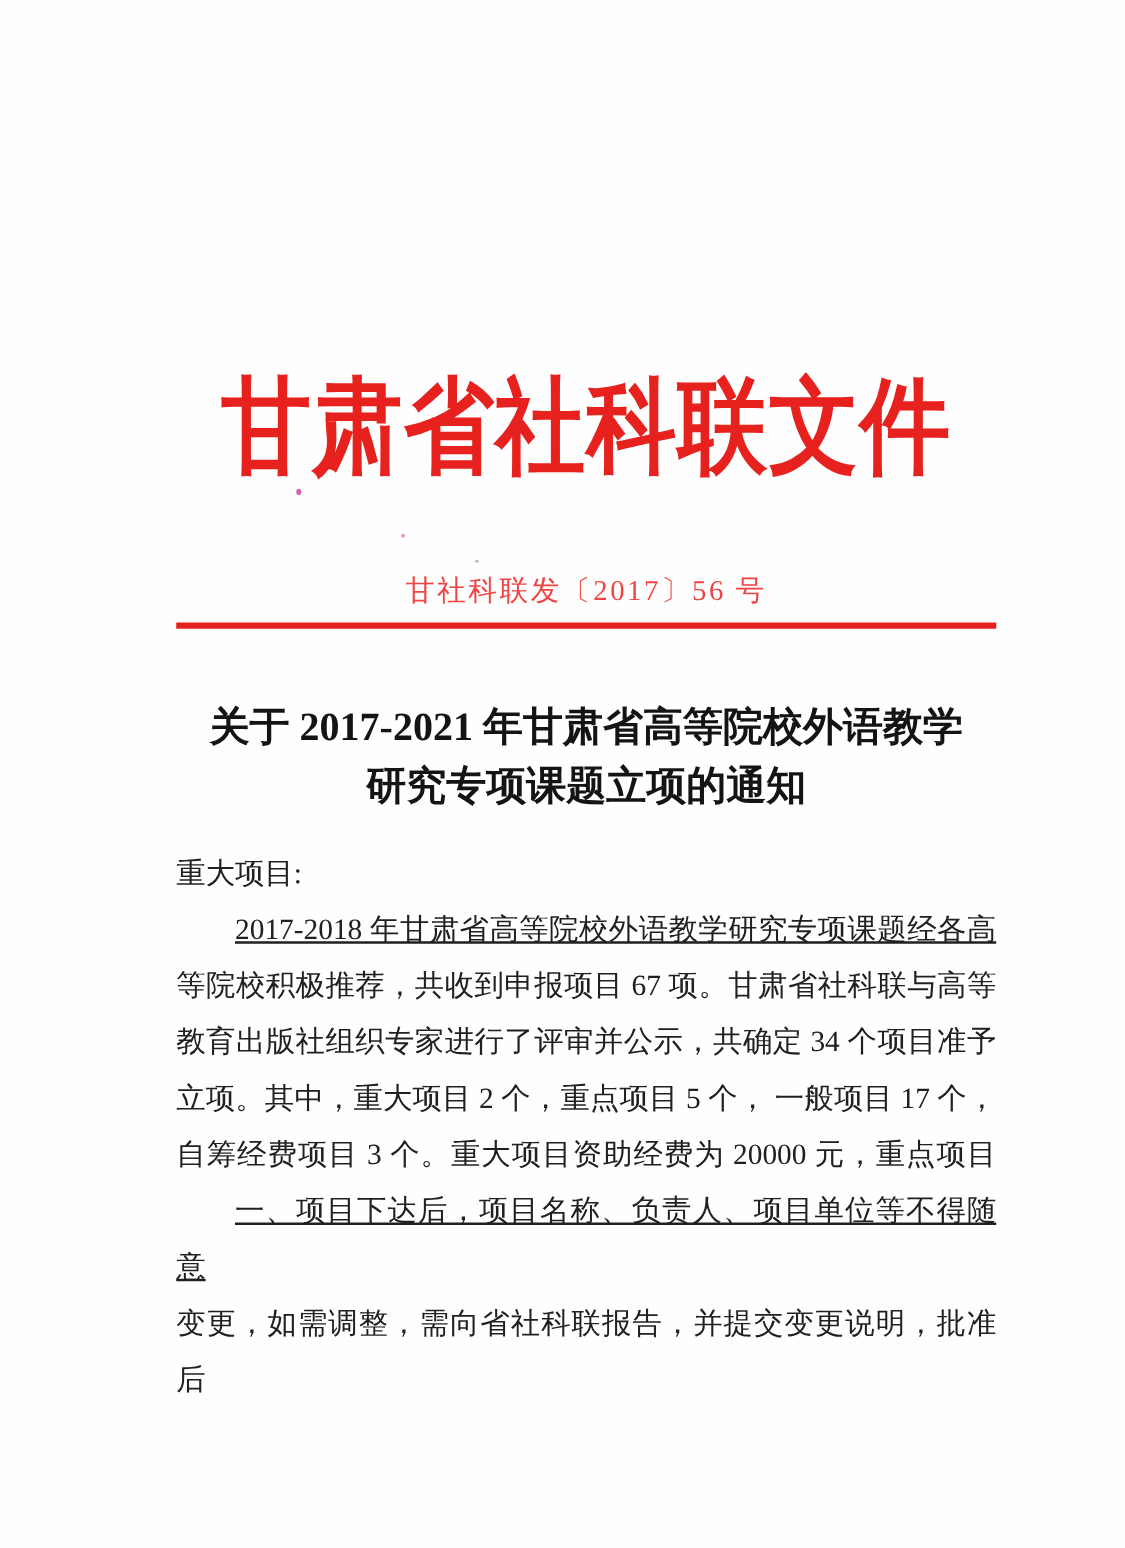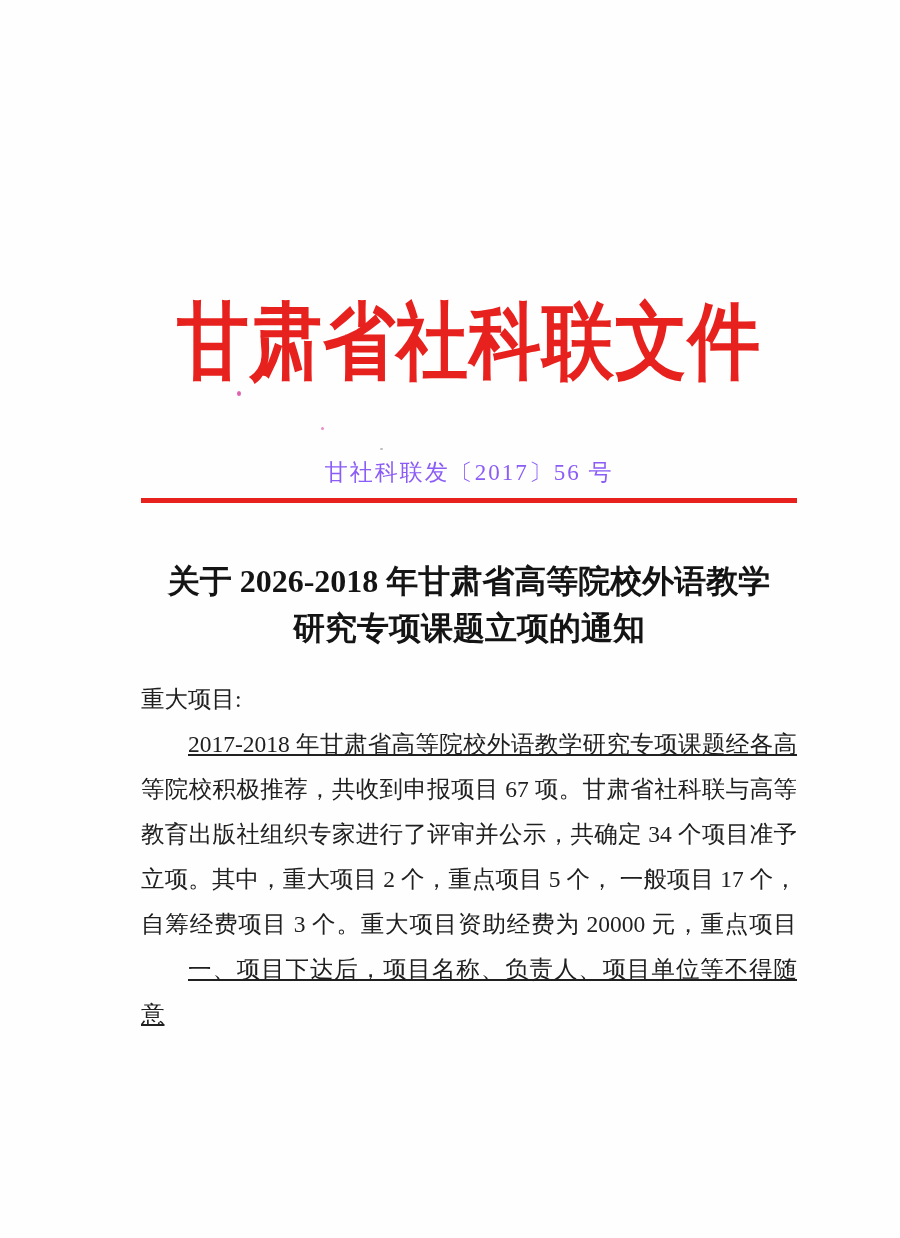--- a/index.html
+++ b/index.html
@@ -37,21 +37,21 @@
     transform-origin: center top;
     white-space: nowrap;
   }
 
   
   .doc-number {
     top: 458px;
     text-align: center;
     font-size: 23px;
     line-height: 30px;
-    color: #8b5cf6;
+    color: #ef4444;
     letter-spacing: 2px;
   }
 
   
   .red-rule {
     position: absolute;
     top: 498px;
     left: 141px;
     width: 656px;
     height: 5px;
@@ -108,27 +108,28 @@
 
   <div class="speck s1"></div>
   <div class="speck s2"></div>
   <div class="speck s3"></div>
 
   <div class="content doc-number">甘社科联发〔2017〕56 号</div>
 
   <div class="red-rule"></div>
 
   <div class="content doc-title">
-    <div>关于 2026-2018 年甘肃省高等院校外语教学</div>
+    <div>关于 2017-2021 年甘肃省高等院校外语教学</div>
     <div>研究专项课题立项的通知</div>
   </div>
 
   <div class="content body-text">
     <div class="line no-fill">重大项目:</div>
     <div class="line indent">2017-2018 年甘肃省高等院校外语教学研究专项课题经各高</div>
     <div class="line">等院校积极推荐，共收到申报项目 67 项。甘肃省社科联与高等</div>
     <div class="line">教育出版社组织专家进行了评审并公示，共确定 34 个项目准予</div>
     <div class="line">立项。其中，重大项目 2 个，重点项目 5 个， 一般项目 17 个，</div>
     <div class="line">自筹经费项目 3 个。重大项目资助经费为 20000 元，重点项目</div>
     <div class="line indent">一、项目下达后，项目名称、负责人、项目单位等不得随意</div>
+    <div class="line">变更，如需调整，需向省社科联报告，并提交变更说明，批准后</div>
   </div>
 
 </div>
 
 </body></html>

